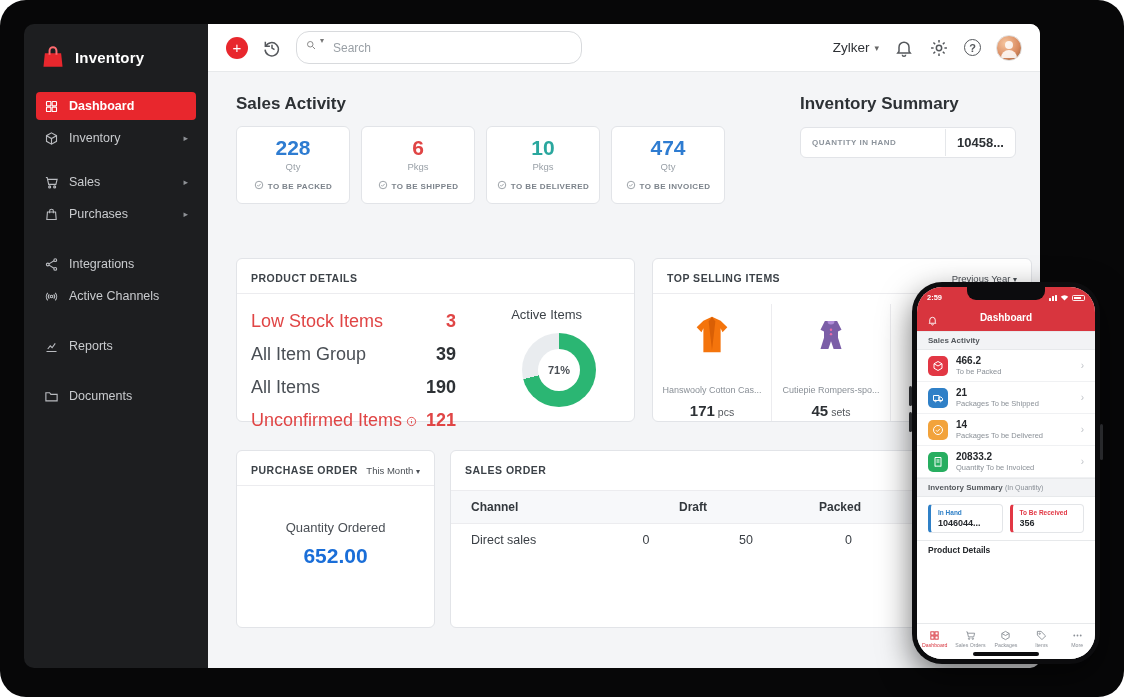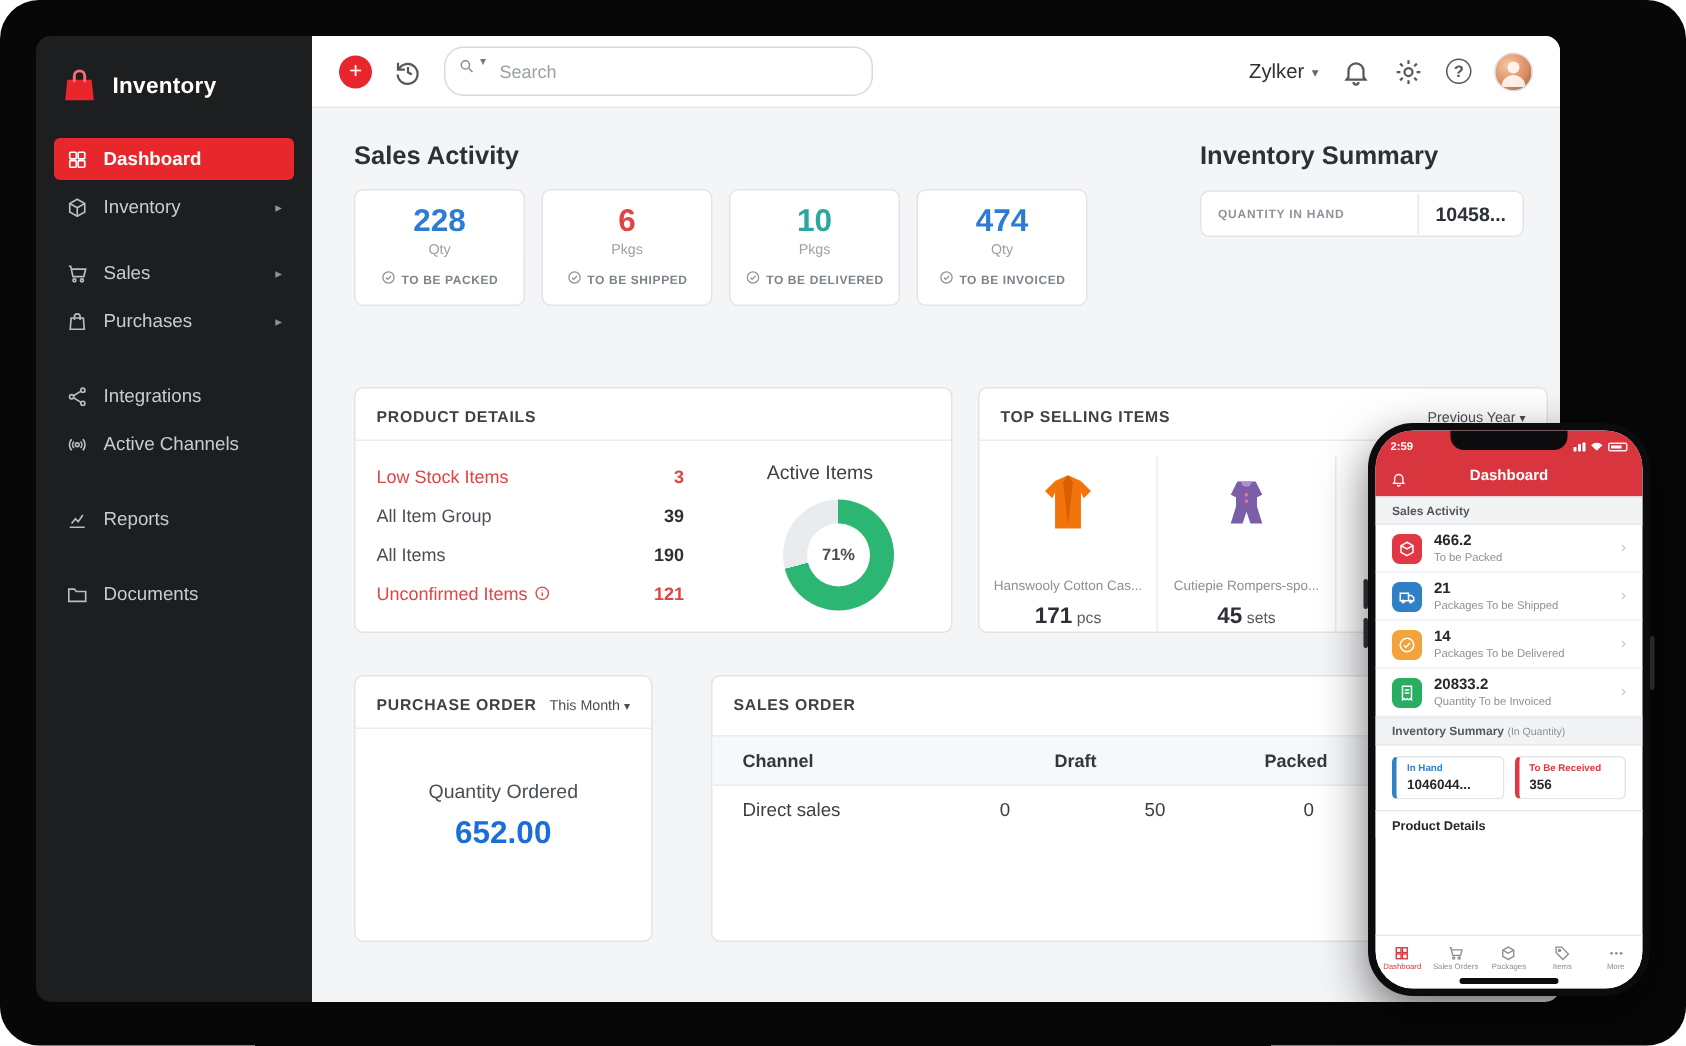--- a/index.html
+++ b/index.html
@@ -56,21 +56,21 @@
   .is-label { font-size:8px; font-weight:bold; letter-spacing:.5px; color:#8d949c; padding-left:11px; flex:1; }
   .is-value { font-size:13px; font-weight:bold; color:#2d3135; border-left:1px solid #e5e7ea; padding:6px 11px 6px 11px; min-width:58px; text-align:right; }
 
   .card-head { display:flex; align-items:center; justify-content:space-between; padding:13px 14px 9px 14px; border-bottom:1px solid #ececef; }
   .card-title { font-size:10.5px; font-weight:bold; letter-spacing:.5px; color:#3c4248; }
   .period { font-size:9.5px; color:#4a4f55; cursor:pointer; }
   .period .caret { font-size:8px; }
 
   
   .pd-rows { position:absolute; left:14px; top:52px; width:205px; }
-  .pd-row { display:flex; justify-content:space-between; align-items:flex-end; margin-bottom:12px; font-size:12px; color:#4a4f55; }
+  .pd-row { display:flex; justify-content:space-between; align-items:flex-end; margin-bottom:12px; font-size:18px; color:#4a4f55; }
   .pd-row .val { font-weight:bold; color:#2d3135; }
   .pd-row.alert, .pd-row.alert .val { color:#e04545; }
   .pd-row .inf { width:11px; height:11px; display:inline-flex; margin-left:4px; vertical-align:-1px; }
   .pd-chart-label { position:absolute; right:52px; top:48px; font-size:13px; color:#3c4248; }
   .donut { position:absolute; right:38px; top:74px; width:74px; height:74px; border-radius:50%; display:flex; align-items:center; justify-content:center; }
   .donut::before { content:""; position:absolute; width:42px; height:42px; background:#fff; border-radius:50%; }
   .donut-text { position:relative; font-size:11px; font-weight:bold; color:#4a4f55; }
 
   
   .ts-items { display:flex; padding:10px 0 0 0; }
@@ -404,21 +404,21 @@
         <div class="card-head">
           <span class="card-title">PURCHASE ORDER</span>
           <span class="period"><span>This Month</span> <span class="caret">▾</span></span>
         </div>
         <div class="po-body">
           <div class="po-label">Quantity Ordered</div>
           <div class="po-value">652.00</div>
         </div>
       </div>
 
-      <div class="card" style="left:266px; top:378px; width:574px; height:178px;">
+      <div class="card" style="left:242px; top:378px; width:574px; height:178px;">
         <div class="card-head" style="border-bottom:none; padding-bottom:6px;">
           <span class="card-title">SALES ORDER</span>
         </div>
         <div class="so-table">
           <div class="so-grid so-head">
             <div class="cell-l">Channel</div>
             <div class="cell-c">Draft</div>
             <div class="cell-c">Packed</div>
             <div class="cell-c">Shipped</div>
           </div>

